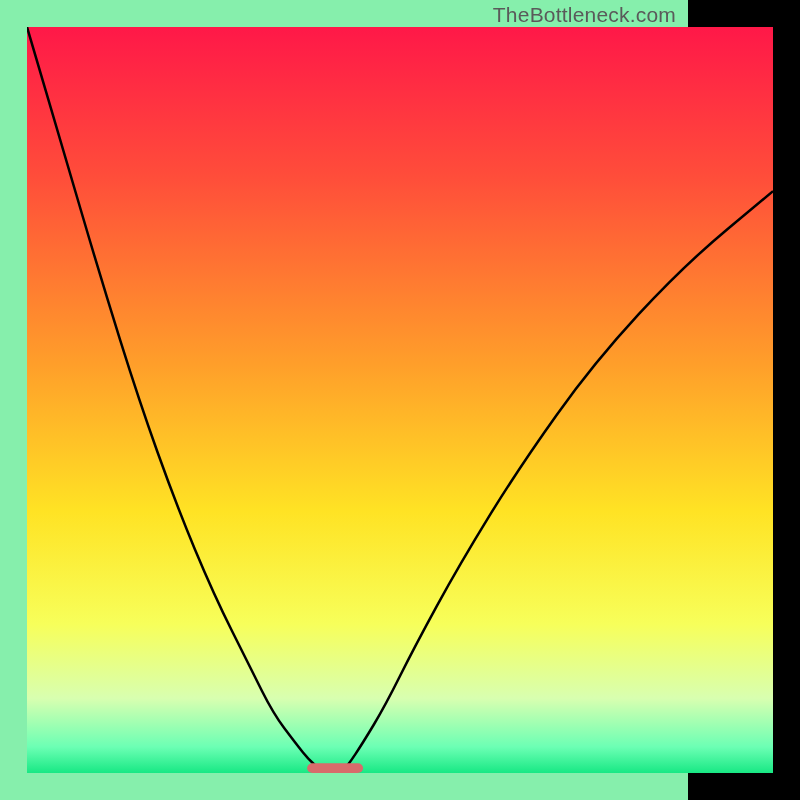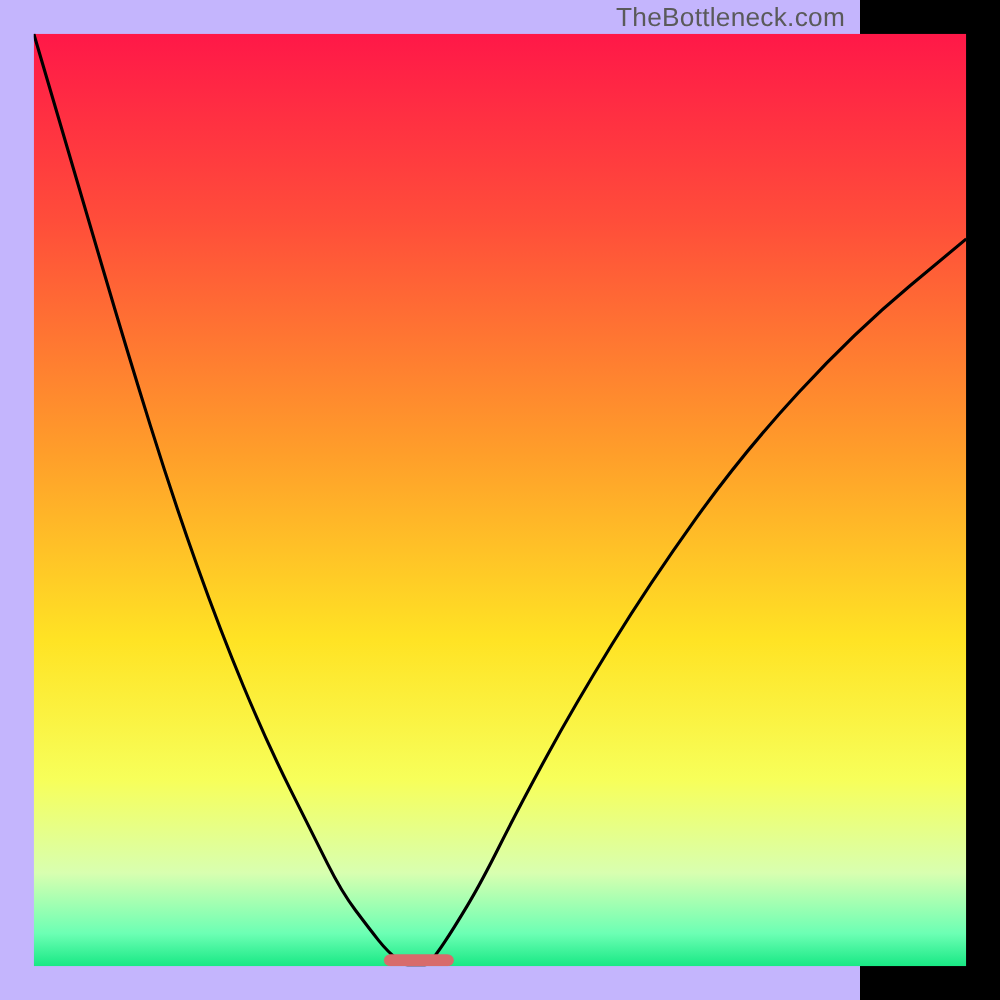--- a/index.html
+++ b/index.html
@@ -10,21 +10,21 @@
     overflow: hidden;
     background: #000;
     font-family: Arial, Helvetica, sans-serif;
   }
   .frame {
     position: absolute;
     left: 0;
     top: 0;
     width: 688px;
     height: 800px;
-    background: #c4b5fd;
+    background: #86efac;
   }
   .plot {
     position: absolute;
     left: 27px;
     top: 27px;
     width: 746px;
     height: 746px;
   }
   .watermark {
     position: absolute;

